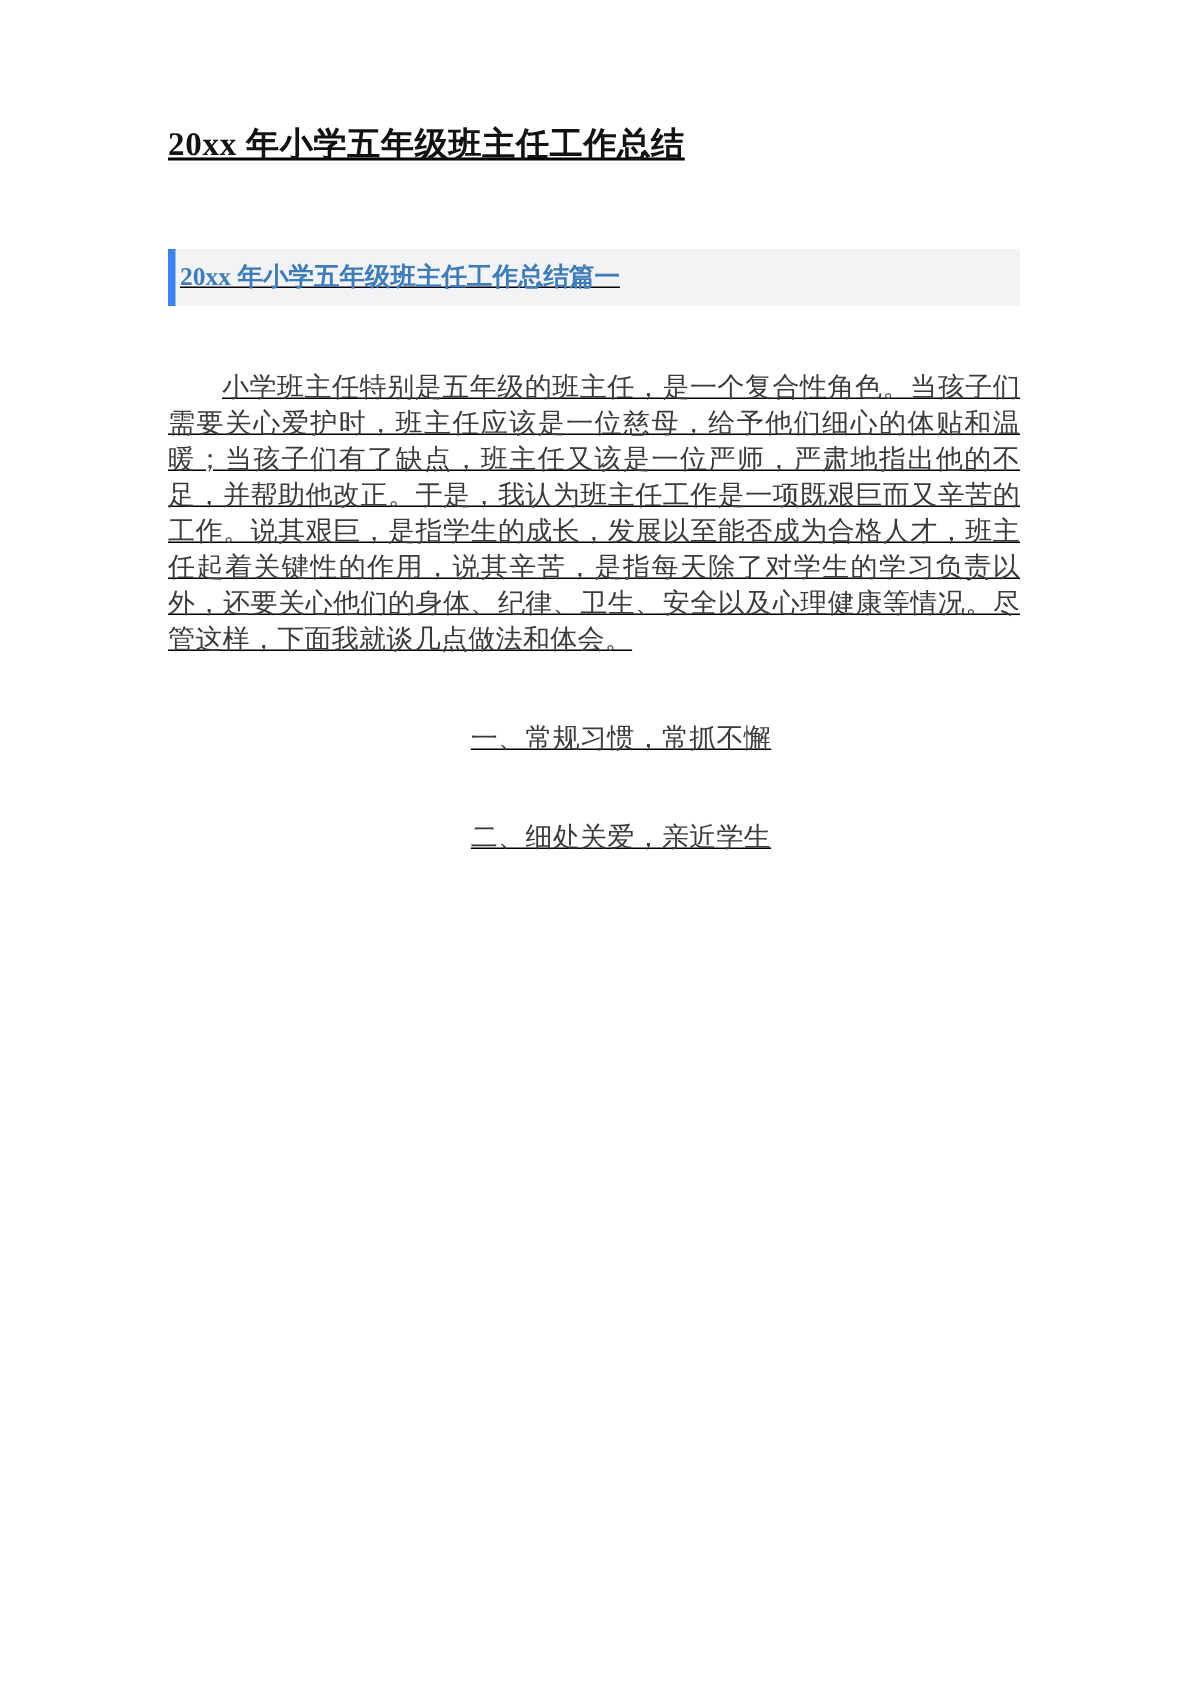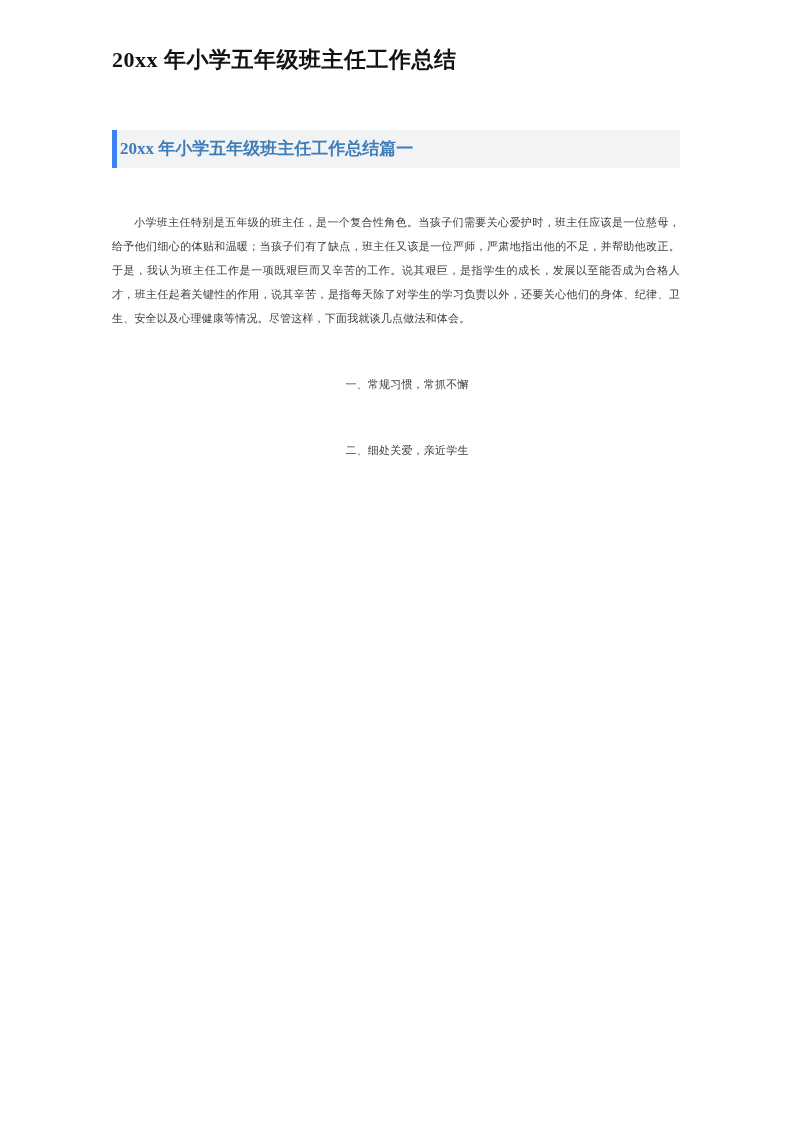--- a/index.html
+++ b/index.html
@@ -10,22 +10,23 @@
     font-family: "Liberation Serif", "DejaVu Serif", serif;
   }
   body {
     width: 793px;
     min-height: 1122px;
     box-sizing: border-box;
   }
   .page {
     width: 568px;
     margin: 0 12px 0 112px;
-    padding-top: 45px;
+    padding-top: 81px;
     padding-bottom: 120px;
+    text-decoration: underline;
   }
   .doc-title {
     margin: 0 0 55px 0;
     font-size: 22px;
     line-height: 30px;
     font-weight: bold;
     color: #121212;
     letter-spacing: 0.5px;
   }
   .section-header {
@@ -37,21 +38,21 @@
     padding-left: 3px;
     font-size: 17px;
     font-weight: bold;
     color: #3e7cba;
     margin: 0;
     white-space: nowrap;
     overflow: hidden;
   }
   .para, .subheading {
     margin: 42px 0;
-    font-size: 11px;
+    font-size: 18px;
     line-height: 24px;
     color: #3b3b3b;
     text-indent: 2em;
     text-align: justify;
     letter-spacing: 0.2px;
   }
   .subheading {
     text-align: center;
   }
 </style>

